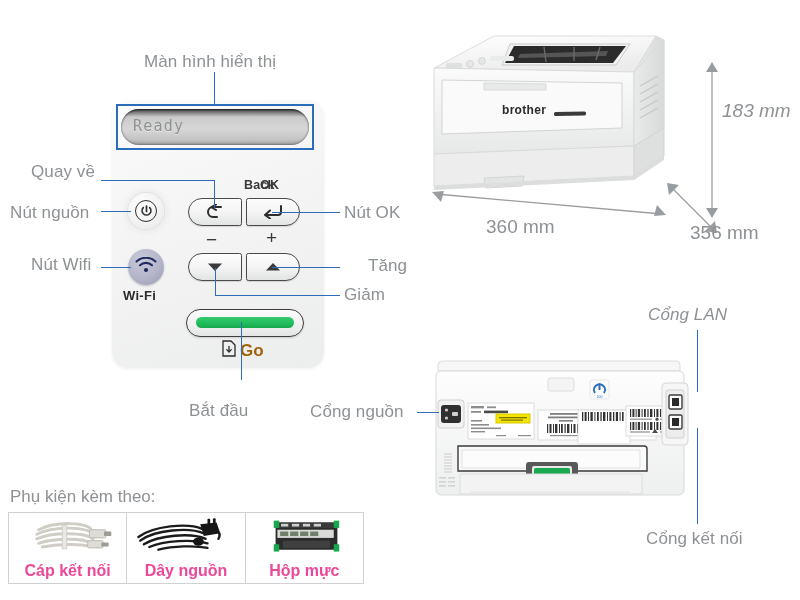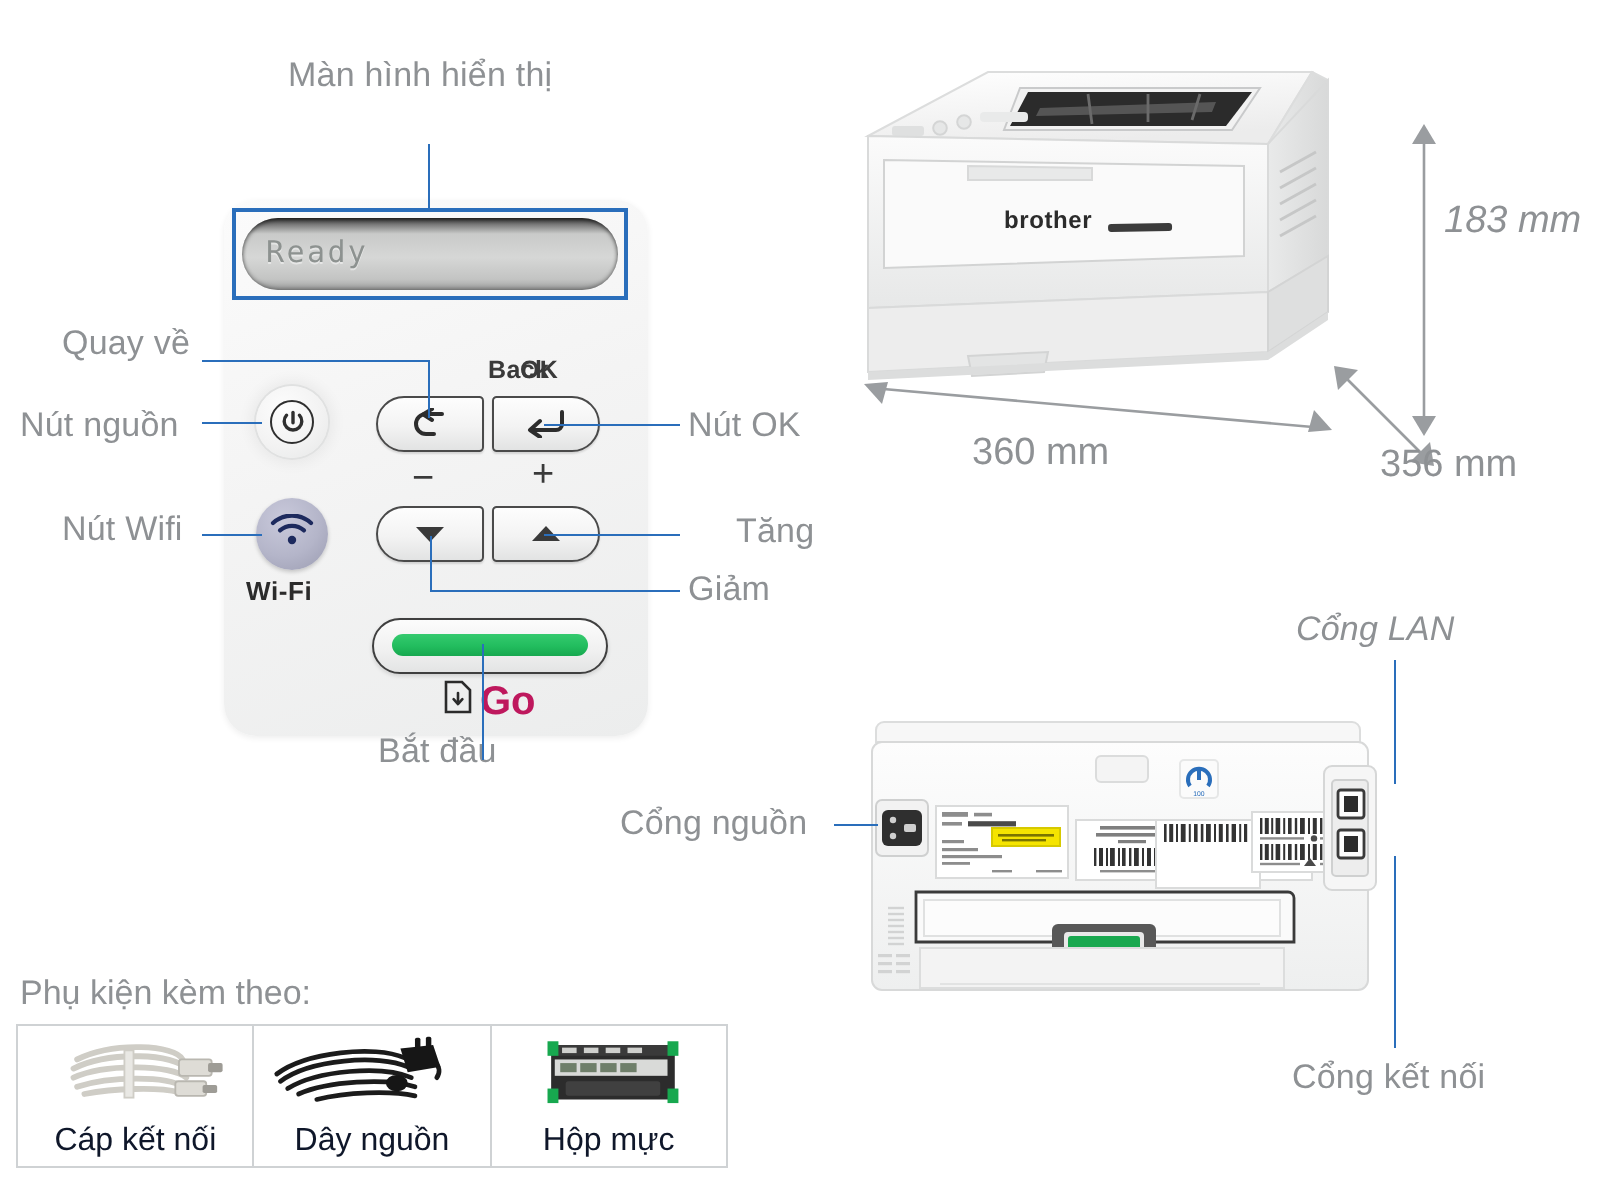--- a/index.html
+++ b/index.html
@@ -106,53 +106,53 @@
     background:linear-gradient(180deg,#fcfcfc 0%,#f0f0f0 60%,#e3e4e4 100%);
     border:1.6px solid #3f3f3f;box-sizing:border-box;
     box-shadow:0 1px 2px rgba(0,0,0,.14);
   }
   #go-bar{
     left:196px;top:317px;width:98px;height:11px;border-radius:6px;
     background:linear-gradient(180deg,#35ca6f 0%,#22bd5e 55%,#17a84f 100%);
   }
   #go-label{
     left:222px;top:340px;display:flex;align-items:center;gap:4px;
-    color:#be185d;font-size:20px;font-weight:bold;
+    color:#a16207;font-size:17px;font-weight:bold;
   }
 
   
   .dimtext{color:#8e9194;font-size:19px;white-space:nowrap;}
 
   
   #acc-title{left:10px;top:487px;color:#8e9194;font-size:17px;}
   #acc-box{
     left:8px;top:512px;width:356px;height:72px;
     border:1px solid #cfd2d4;box-sizing:border-box;display:flex;
     background:#fff;
   }
   .acc-cell{
     flex:1 1 0;position:relative;border-right:1px solid #cfd2d4;
     display:flex;flex-direction:column;align-items:center;justify-content:flex-end;
   }
   .acc-cell:last-child{border-right:none;}
   .acc-art{position:absolute;left:0;top:4px;width:100%;height:40px;}
-  .acc-name{color:#0f172a;font-size:16px;padding-bottom:3px;}
+  .acc-name{color:#ec4899;font-size:16px;padding-bottom:3px;font-weight:bold;}
 </style>
 </head>
 <body>
 
 <div class="stage">
 
   <div class="abs" id="panel"></div>
 
   <div class="abs" id="lcd"></div>
   <div class="abs" id="lcd-box"></div>
   <div class="abs" id="lcd-text">Ready</div>
 
-  <div class="abs clabel" style="left:144px;top:28px;">Màn hình hiển thị</div>
+  <div class="abs clabel" style="left:144px;top:52px;">Màn hình hiển thị</div>
   <div class="lead v" style="left:214px;top:72px;height:32px;"></div>
 
   <div class="keycap left" style="left:188px;top:198px;width:54px;height:28px;">
     <span class="glyph">
       <svg width="20" height="16" viewBox="0 0 20 16">
           <path d="M16 3 H8 A5 5 0 0 0 8 13 H12" fill="none" stroke="#2d2d2d" stroke-width="2" stroke-linecap="round"></path>
           <path d="M11 0.5 L6.5 3.2 L11 6" fill="none" stroke="#2d2d2d" stroke-width="2" stroke-linecap="round" stroke-linejoin="round"></path>
         </svg>
     </span>
   </div>
@@ -229,21 +229,21 @@
   <div class="abs clabel" style="left:344px;top:203px;">Nút OK</div>
   <div class="lead h" style="left:272px;top:212px;width:68px;"></div>
 
   <div class="abs clabel" style="left:344px;top:256px;margin-left:24px;">Tăng</div>
   <div class="lead h" style="left:272px;top:267px;width:68px;"></div>
 
   <div class="abs clabel" style="left:344px;top:285px;">Giảm</div>
   <div class="lead h" style="left:215px;top:295px;width:125px;"></div>
   <div class="lead v" style="left:215px;top:268px;height:27px;"></div>
 
-  <div class="abs clabel" style="left:189px;top:366px;">Bắt đầu</div>
+  <div class="abs clabel" style="left:189px;top:401px;">Bắt đầu</div>
   <div class="lead v" style="left:241px;top:322px;height:58px;"></div>
 
   <svg class="abs" style="left:424px;top:28px;" width="290" height="200" viewBox="0 0 290 200">
     <defs>
       <linearGradient id="gTop" x1="0" y1="0" x2="0.4" y2="1">
         <stop offset="0" stop-color="#ffffff"></stop>
           <stop offset="1" stop-color="#ececec"></stop>
       </linearGradient>
       <linearGradient id="gFront" x1="0" y1="0" x2="0" y2="1">
         <stop offset="0" stop-color="#fbfbfb"></stop>

